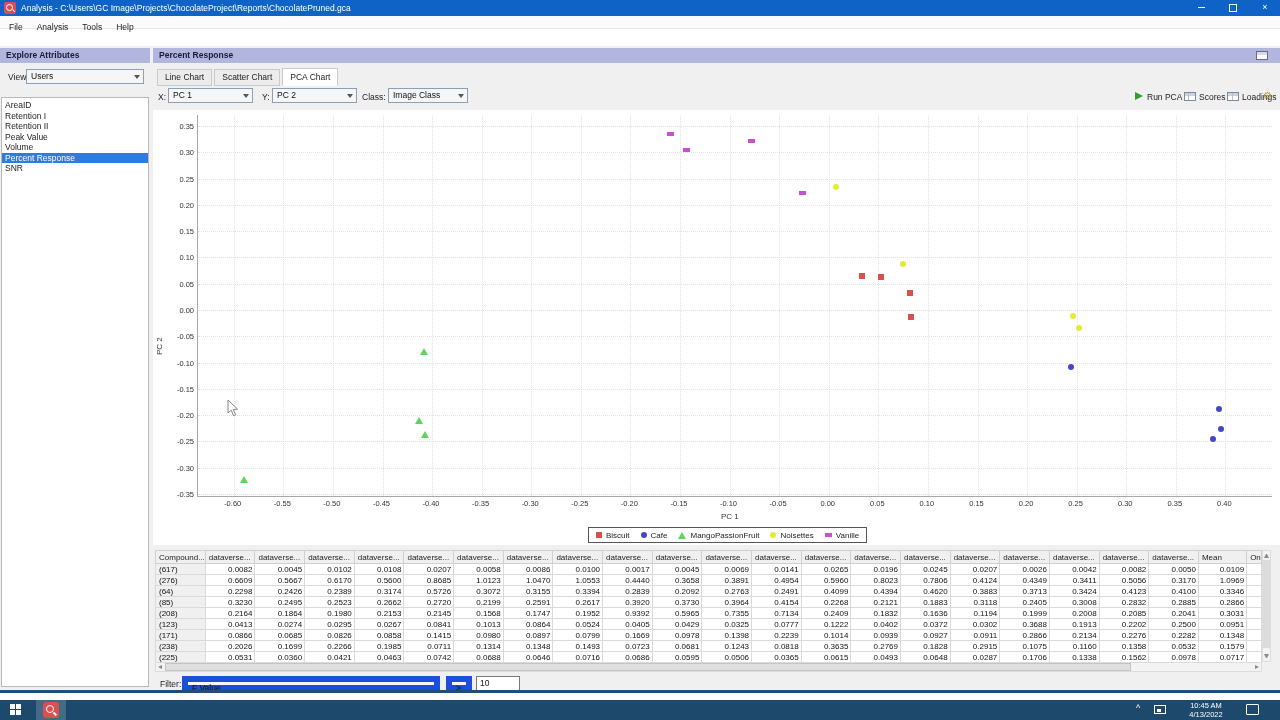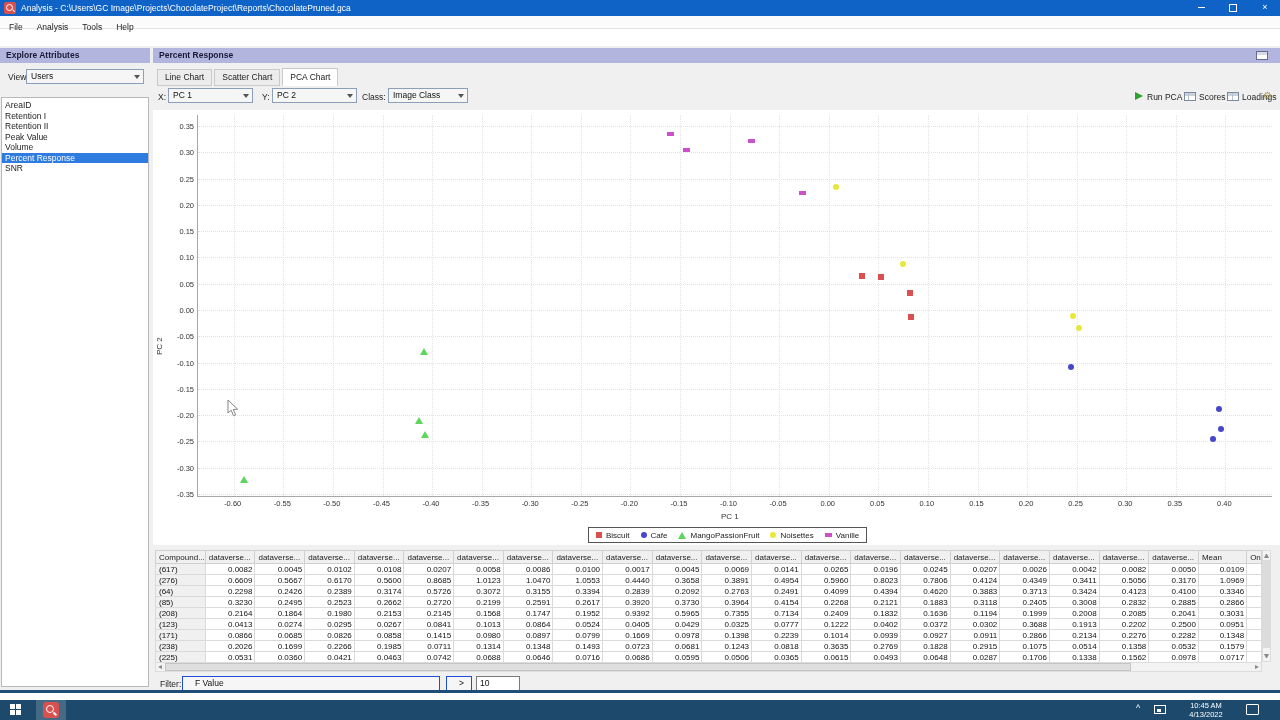--- a/index.html
+++ b/index.html
@@ -110,22 +110,22 @@
     border:1px solid #dcdcdc; }
   .hs-left { position:absolute; left:2px; top:2px; width:0; height:0; border-top:2.5px solid transparent;
     border-bottom:2.5px solid transparent; border-right:4px solid #8a8a8a; }
   .hs-right { position:absolute; right:2px; top:2px; width:0; height:0; border-top:2.5px solid transparent;
     border-bottom:2.5px solid transparent; border-left:4px solid #8a8a8a; }
   .hs-thumb { position:absolute; left:9px; top:0; width:966px; height:8px; background:#dfdfdf;
     border:1px solid #c4c4c4; }
 
   
   .filter-label { position:absolute; left:160px; top:633px; font-size:8.5px; color:#222; }
-  .dd2 { position:absolute; height:15px; background:#f6f6f6; border:1px solid #1d4ed8; font-size:8.5px;
-    line-height:13px; padding-left:12px; color:#111; top:630px; }
+  .dd2 { position:absolute; height:15px; background:#f6f6f6; border:6px solid #1d4ed8; font-size:8.5px;
+    line-height:13px; padding-left:4px; color:#111; top:630px; }
   .filter-input { position:absolute; left:476px; top:630px; width:44px; height:15px; background:#fff;
     border:1px solid #7a7a7a; font-size:8.5px; line-height:13px; padding-left:3px; color:#111; }
   .bottomline { position:absolute; left:0; top:644px; width:1280px; height:3px; background:#1f4e79; }
 
   
   .taskbar { position:absolute; left:0; top:700px; width:1280px; height:20px; background:#1d4a6c; }
   .startbtn { position:absolute; left:0; top:0; width:32px; height:20px; }
   .winlogo { position:absolute; left:10px; top:4px; display:grid; grid-template-columns:5px 5px;
     grid-template-rows:5px 5px; gap:1px; }
   .winlogo div { background:#fff; }
@@ -571,21 +571,21 @@
               <td class="num">0.1493</td>
               <td class="num">0.0723</td>
               <td class="num">0.0681</td>
               <td class="num">0.1243</td>
               <td class="num">0.0818</td>
               <td class="num">0.3635</td>
               <td class="num">0.2769</td>
               <td class="num">0.1828</td>
               <td class="num">0.2915</td>
               <td class="num">0.1075</td>
-              <td class="num">0.0514</td>
+              <td class="num">0.1160</td>
               <td class="num">0.1358</td>
               <td class="num">0.0532</td>
               <td class="num">0.1579</td>
               <td></td>
             </tr>
             <tr>
               <td class="rowhead">(225)</td>
               <td class="num">0.0531</td>
               <td class="num">0.0360</td>
               <td class="num">0.0421</td>

